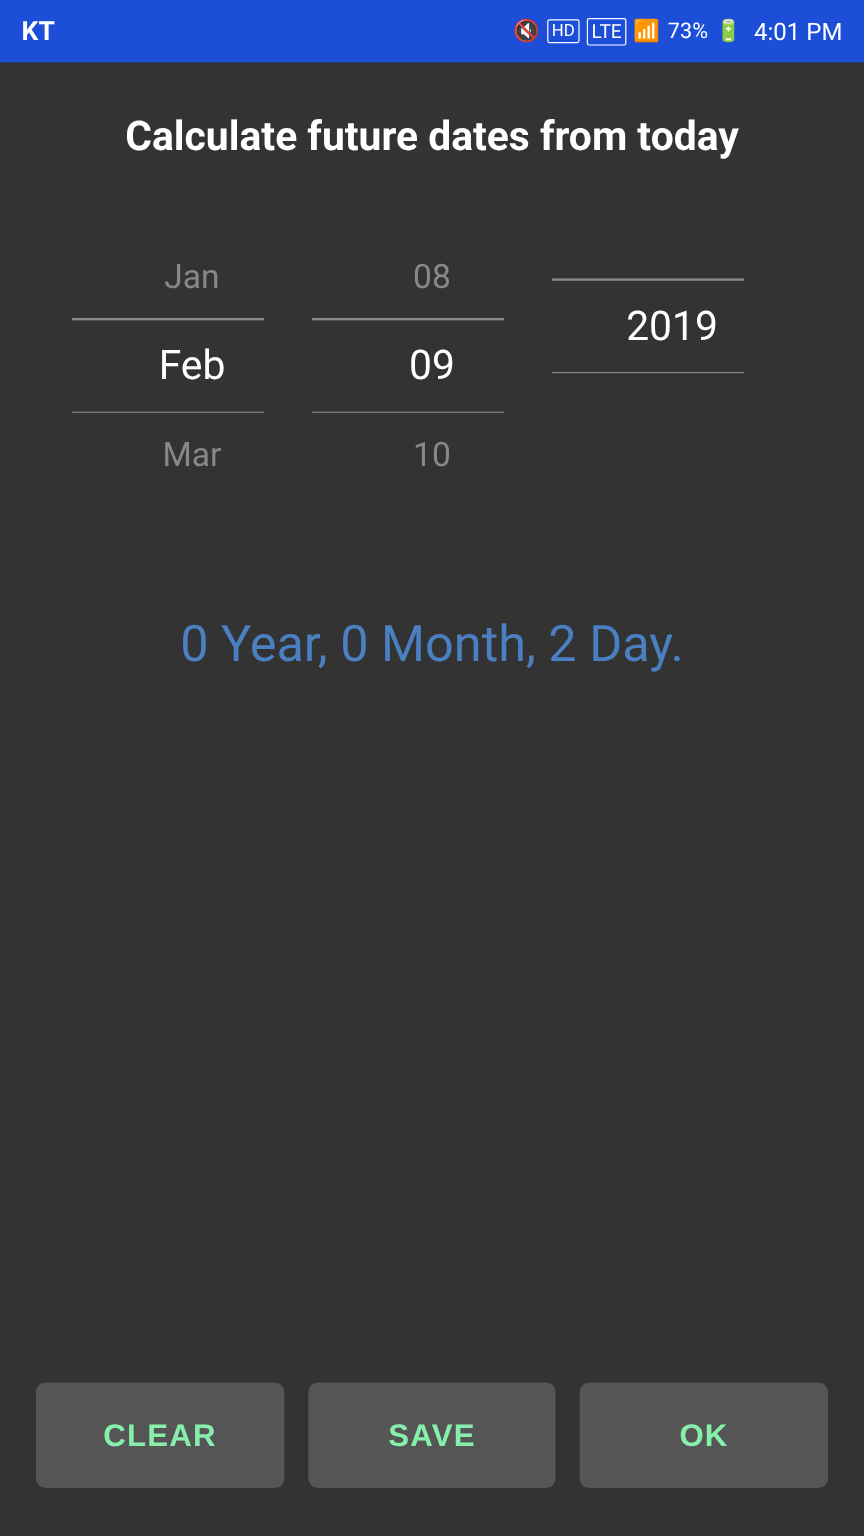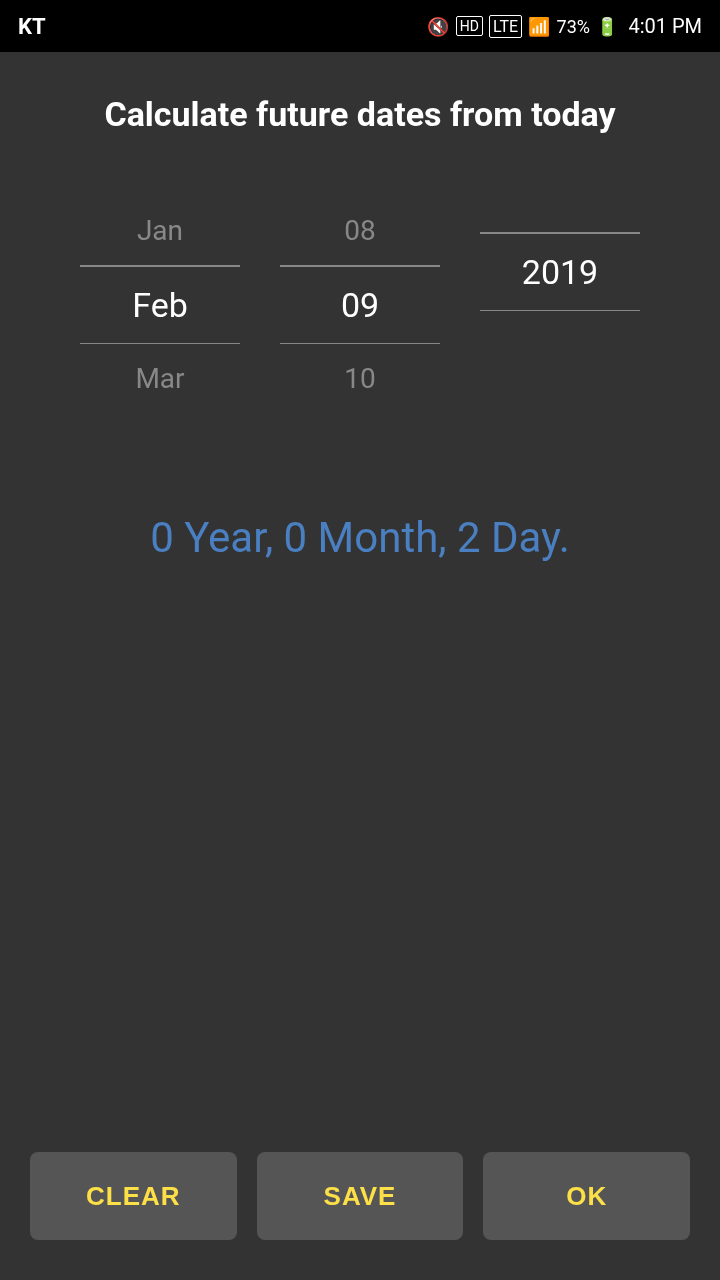--- a/index.html
+++ b/index.html
@@ -12,21 +12,21 @@
       font-family: 'Roboto', Arial, sans-serif;
       color: #ffffff;
       overflow: hidden;
       position: relative;
     }
 
     
     .status-bar {
       width: 100%;
       height: 52px;
-      background-color: #000000;
+      background-color: #1d4ed8;
       display: flex;
       align-items: center;
       justify-content: space-between;
       padding: 0 18px;
     }
 
     .status-bar-left {
       font-size: 22px;
       font-weight: bold;
       color: #ffffff;
@@ -63,21 +63,21 @@
       width: 100%;
       display: flex;
       justify-content: center;
       gap: 0;
       margin-bottom: 40px;
     }
 
     .picker-column {
       display: flex;
       flex-direction: column;
-      align-items: center;
+      align-items: flex-start;
       width: 200px;
     }
 
     .picker-item {
       font-size: 28px;
       color: #888888;
       padding: 18px 0;
       width: 100%;
       text-align: center;
     }
@@ -122,21 +122,21 @@
       padding: 0 30px;
       gap: 20px;
     }
 
     .action-button {
       flex: 1;
       height: 88px;
       background-color: #555555;
       border: none;
       border-radius: 8px;
-      color: #fde047;
+      color: #86efac;
       font-size: 26px;
       font-weight: bold;
       letter-spacing: 1px;
       cursor: pointer;
     }
   </style>
 </head>
 <body>
 
 <div class="status-bar">

